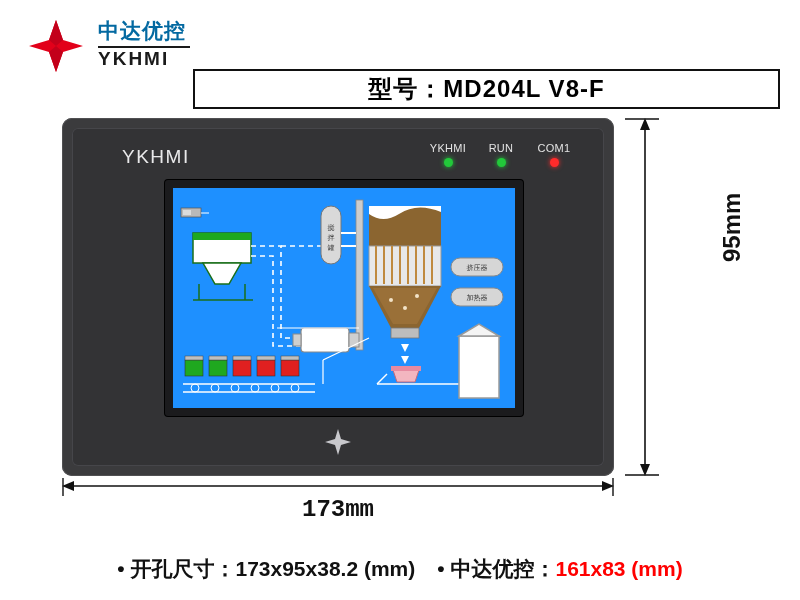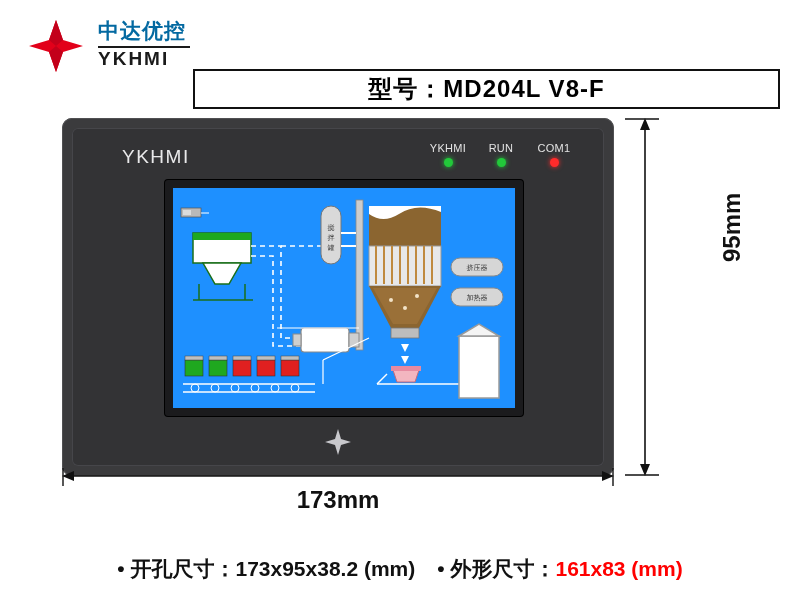--- a/index.html
+++ b/index.html
@@ -169,23 +169,24 @@
   .dim-right {
     position: absolute;
     left: 625px;
     top: 118px;
     width: 40px;
     height: 358px;
   }
   .dim-bottom {
     position: absolute;
     left: 62px;
-    top: 468px;
+    top: 478px;
     width: 552px;
     height: 46px;
+    font-family: Liberation Mono, monospace;
   }
   .dim-label-v {
     position: absolute;
     left: 718px;
     top: 262px;
     font-size: 24px;
     font-weight: bold;
     color: #111;
     transform: rotate(-90deg);
     transform-origin: left top;
@@ -408,14 +409,14 @@
     <line x1="6" y1="8" x2="546" y2="8" stroke="#111" stroke-width="1.6"></line>
     <path d="M0 8 L12 3 L12 13 Z" fill="#111"></path>
     <path d="M552 8 L540 3 L540 13 Z" fill="#111"></path>
     <line x1="1" y1="-14" x2="1" y2="18" stroke="#111" stroke-width="1.4"></line>
     <line x1="551" y1="-14" x2="551" y2="18" stroke="#111" stroke-width="1.4"></line>
   </svg>
   <div class="dim-label-h">173mm</div>
 </div>
 
 <div class="footer">
-  <span>• 开孔尺寸：</span><span>173x95x38.2 (mm)</span><span class="sep"></span><span>• 外形尺寸：</span><span class="red">161x83 (mm)</span>
+  <span>• 开孔尺寸：</span><span>173x95x38.2 (mm)</span><span class="sep"></span><span>• 中达优控：</span><span class="red">161x83 (mm)</span>
 </div>
 
 </body></html>

